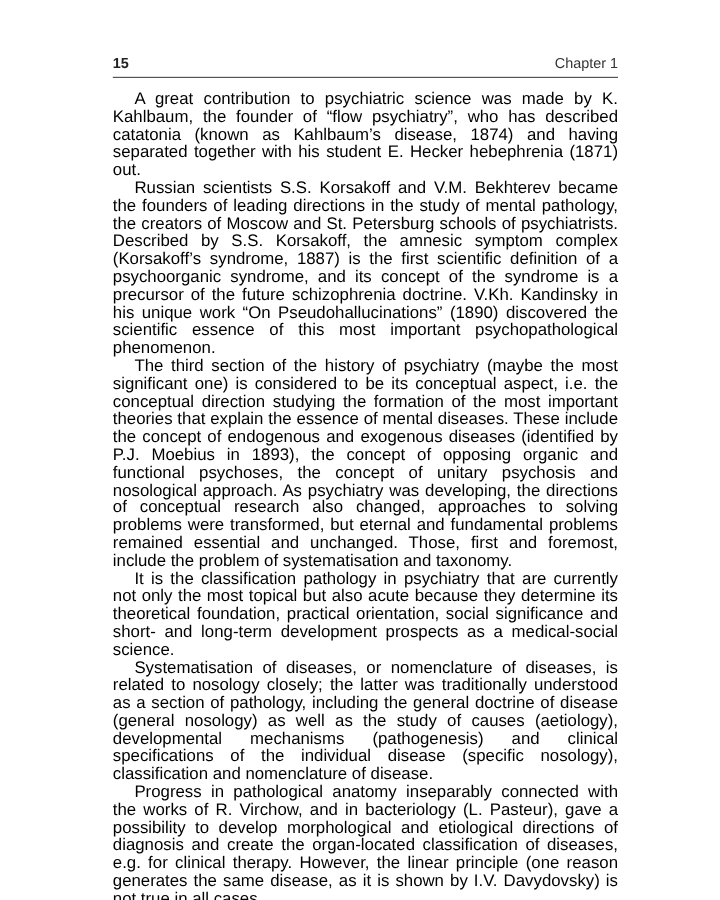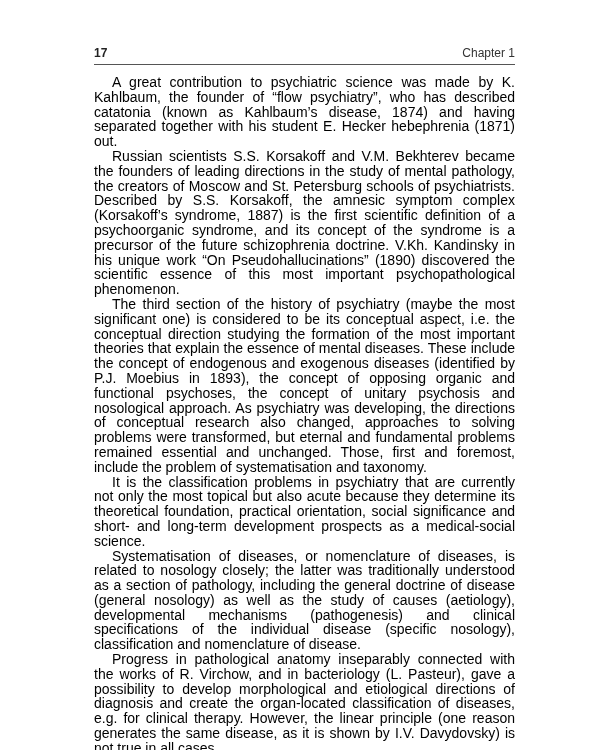--- a/index.html
+++ b/index.html
@@ -12,24 +12,24 @@
   .chapter { color: #333; }
   .body-text { margin-top: 10px; font-family: Liberation Sans, sans-serif; font-size: 14px;
     line-height: 14.8px; color: #000000; text-align: justify; hyphens: manual; }
   .body-text p { margin: 0; text-indent: 18px; }
 </style>
 </head>
 <body>
 
 <div class="page">
   <div class="header">
-    <span class="page-num">17</span>
+    <span class="page-num">15</span>
     <span class="chapter">Chapter 1</span>
   </div>
   <div class="body-text">
     <p>A great contribution to psychiatric science was made by K. Kahlbaum, the founder of “flow psychiatry”, who has described catatonia (known as Kahlbaum’s disease, 1874) and having separated together with his student E. Hecker hebephrenia (1871) out.</p>
     <p>Russian scientists S.S. Korsakoff and V.M. Bekhterev became the founders of leading directions in the study of mental pathology, the creators of Moscow and St. Petersburg schools of psychiatrists. Described by S.S. Korsakoff, the amnesic symptom complex (Korsakoff’s syndrome, 1887) is the first scientific definition of a psychoorganic syndrome, and its concept of the syndrome is a precursor of the future schizophrenia doctrine. V.Kh. Kandinsky in his unique work “On Pseudohallucinations” (1890) discovered the scientific essence of this most important psychopathological phenomenon.</p>
     <p>The third section of the history of psychiatry (maybe the most significant one) is considered to be its conceptual aspect, i.e. the conceptual direction studying the formation of the most important theories that explain the essence of mental diseases. These include the concept of endogenous and exogenous diseases (identified by P.J. Moebius in 1893), the concept of opposing organic and functional psychoses, the concept of unitary psychosis and nosological approach. As psychiatry was developing, the directions of conceptual research also changed, approaches to solving problems were transformed, but eternal and fundamental problems remained essential and unchanged. Those, first and foremost, include the problem of systematisation and taxonomy.</p>
-    <p>It is the classification problems in psychiatry that are currently not only the most topical but also acute because they determine its theoretical foundation, practical orientation, social significance and short- and long-term develop­ment prospects as a medical-social science.</p>
+    <p>It is the classification pathology in psychiatry that are currently not only the most topical but also acute because they determine its theoretical foundation, practical orientation, social significance and short- and long-term develop­ment prospects as a medical-social science.</p>
     <p>Systematisation of diseases, or nomenclature of diseases, is related to nosology closely; the latter was traditionally understood as a section of pathology, including the general doctrine of disease (general nosology) as well as the study of causes (aetiology), developmental mechanisms (pathogenesis) and clinical specifications of the individual disease (specific nosology), classification and nomenclature of disease.</p>
     <p>Progress in pathological anatomy inseparably connected with the works of R. Virchow, and in bacteriology (L. Pasteur), gave a possibility to develop morphological and etiological directions of diagnosis and create the organ-located classification of diseases, e.g. for clinical therapy. However, the linear principle (one reason generates the same disease, as it is shown by I.V. Davy­dovsky) is not true in all cases.</p>
   </div>
 </div>
 
 </body></html>

